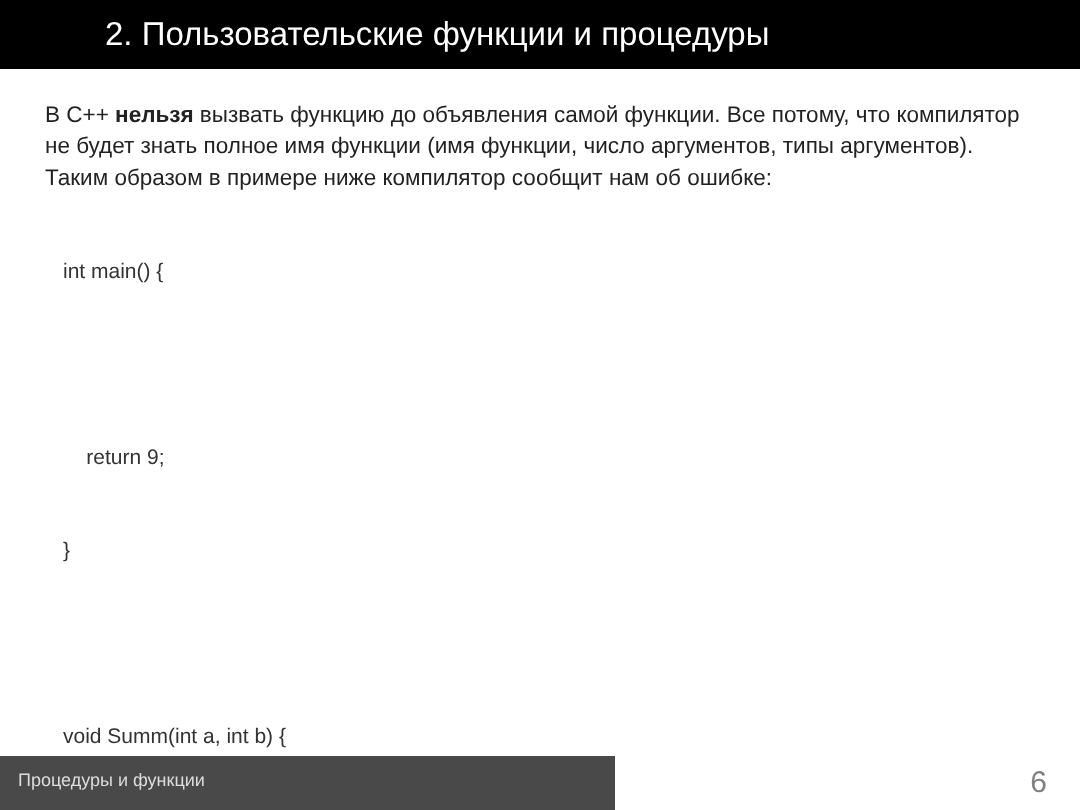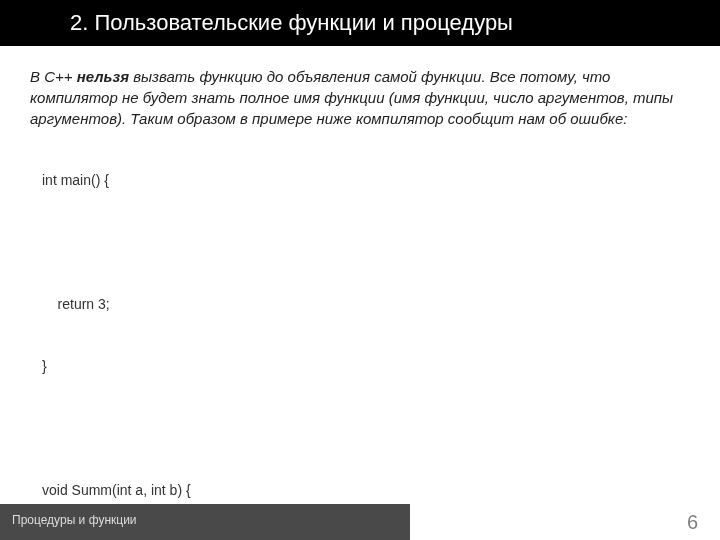--- a/index.html
+++ b/index.html
@@ -23,21 +23,20 @@
       font-weight: 400;
     }
     .content {
       padding: 20px 30px 0 30px;
     }
     .paragraph {
       font-size: 15px;
       line-height: 1.4;
       color: #222;
       margin-bottom: 18px;
-      font-style: italic;
     }
     .paragraph strong {
       font-weight: bold;
     }
     .code-block {
       font-size: 14px;
       line-height: 1.5;
       color: #333;
       font-family: Arial, Helvetica, sans-serif;
       padding-left: 12px;
@@ -80,21 +79,21 @@
 </div>
 
 <div class="content">
   <p class="paragraph">
     <span>В C++ </span><strong>нельзя</strong><span> вызвать функцию до объявления самой функции. Все потому, что компилятор не будет знать полное имя функции (имя функции, число аргументов, типы аргументов). Таким образом в примере ниже компилятор сообщит нам об ошибке:</span>
   </p>
 
   <div class="code-block">
     <div class="code-line">int main() {</div>
     <div class="code-line"> </div>
-    <div class="code-line">    return 3;</div>
+    <div class="code-line">    return 9;</div>
     <div class="code-line">}</div>
     <div class="code-line"> </div>
     <div class="code-line">void Summ(int a, int b) {</div>
     <div class="code-line">  cout &lt;&lt; a + b;</div>
     <div class="code-line">}</div>
   </div>
 </div>
 
 <div class="footer-bar">
   <div class="footer-left">

